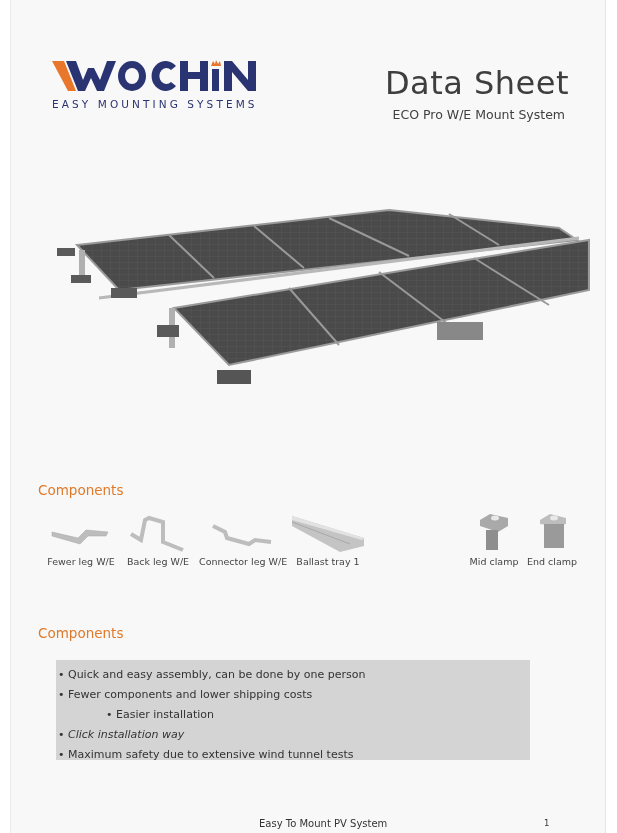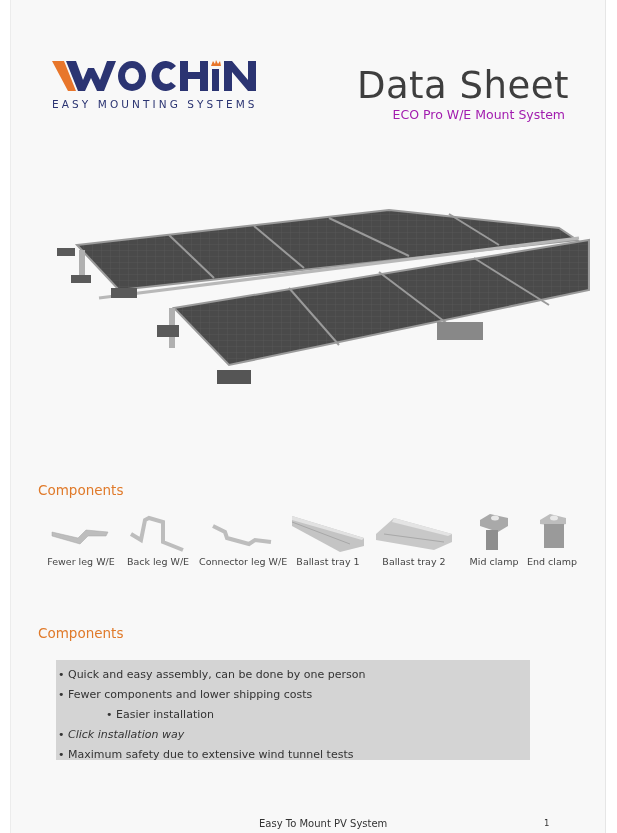--- a/index.html
+++ b/index.html
@@ -13,25 +13,25 @@
     border-left:1px solid #ececec; border-right:1px solid #e6e6e6;
     box-sizing:border-box;
   }
   .logo { position:absolute; left:41px; top:58px; width:210px; height:56px; }
   .logo-word { position:absolute; left:0; top:0; height:36px; }
   .logo-tag {
     position:absolute; left:0; top:40px; font-size:10.5px; letter-spacing:3.1px;
     color:#2b3472; white-space:nowrap; font-family:"DejaVu Sans", sans-serif;
   }
   .title {
-    position:absolute; right:36px; top:64px; font-size:37px; color:#3e3e3e;
+    position:absolute; right:36px; top:64px; font-size:32px; color:#3e3e3e;
     font-family:"DejaVu Sans", sans-serif; letter-spacing:0.5px;
   }
   .subtitle {
-    position:absolute; right:40px; top:107px; font-size:12.5px; color:#a21caf;
+    position:absolute; right:40px; top:107px; font-size:12.5px; color:#404040;
     font-family:"DejaVu Sans", sans-serif;
   }
   .hero { position:absolute; left:28px; top:190px; width:578px; height:215px; }
   .section-title {
     position:absolute; left:27px; font-size:13.5px; color:#e07a2a;
     font-family:"DejaVu Sans", sans-serif;
     text-align:center;
   }
   .comp { position:absolute; top:512px; text-align:center; }
   .comp-img { display:block; margin:0 auto; }
@@ -143,28 +143,20 @@
 
   <div class="comp" style="left:276px; width:82px;">
     <svg class="comp-img" width="76" height="40" viewBox="0 0 76 40">
       <polygon points="2,4 74,26 74,34 50,40 2,14" fill="#c4c4c4"></polygon>
       <polygon points="2,4 74,26 72,28 2,8" fill="#e2e2e2"></polygon>
       <line x1="2" y1="10" x2="60" y2="32" stroke="#a8a8a8" stroke-width="1"></line>
     </svg>
     <span class="comp-label">Ballast tray 1</span>
   </div>
 
-  <div class="comp" style="left:362px; width:82px;">
-    <svg class="comp-img" width="80" height="40" viewBox="0 0 80 40">
-      <polygon points="2,22 20,6 78,22 78,30 60,38 2,28" fill="#c8c8c8"></polygon>
-      <polygon points="20,6 78,22 74,24 18,10" fill="#e4e4e4"></polygon>
-      <line x1="10" y1="22" x2="70" y2="30" stroke="#a8a8a8" stroke-width="1"></line>
-    </svg>
-    <span class="comp-label">Ballast tray 2</span>
-  </div>
 
   <div class="comp" style="left:458px; width:50px;">
     <svg class="comp-img" width="36" height="40" viewBox="0 0 36 40">
       <polygon points="4,8 14,2 32,6 32,14 22,20 4,14" fill="#a9a9a9"></polygon>
       <rect x="10" y="18" width="12" height="20" fill="#8e8e8e"></rect>
       <ellipse cx="19" cy="6" rx="4" ry="2.5" fill="#e8e8e8"></ellipse>
     </svg>
     <span class="comp-label">Mid clamp</span>
   </div>
 

